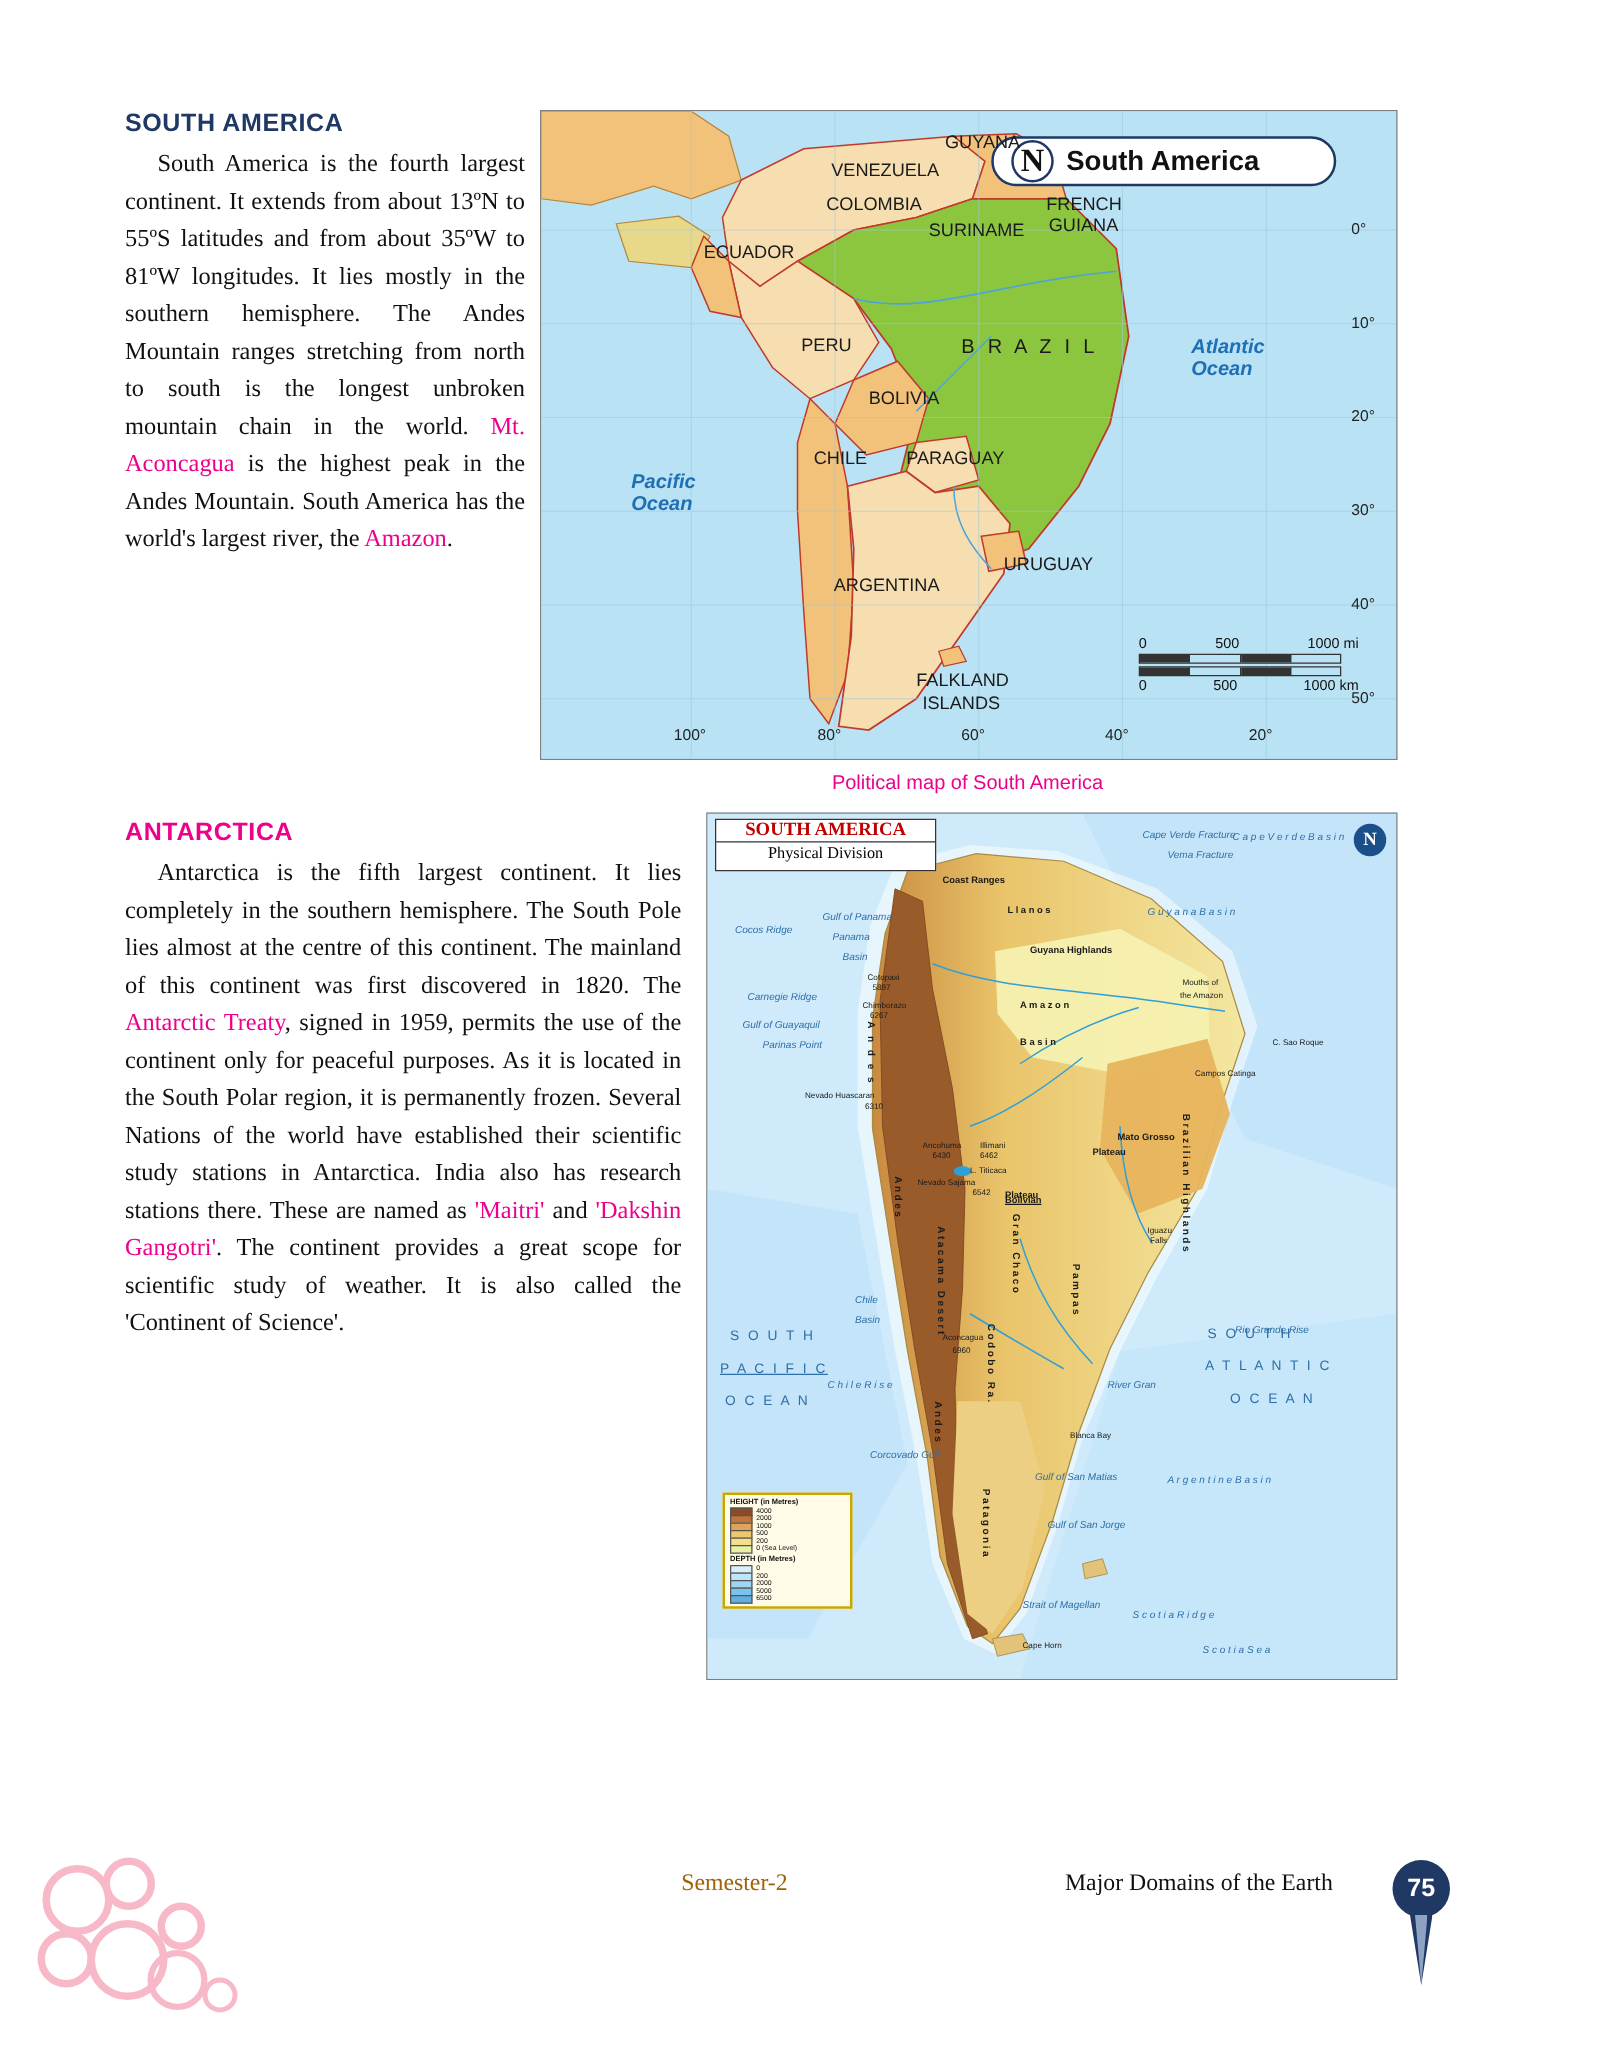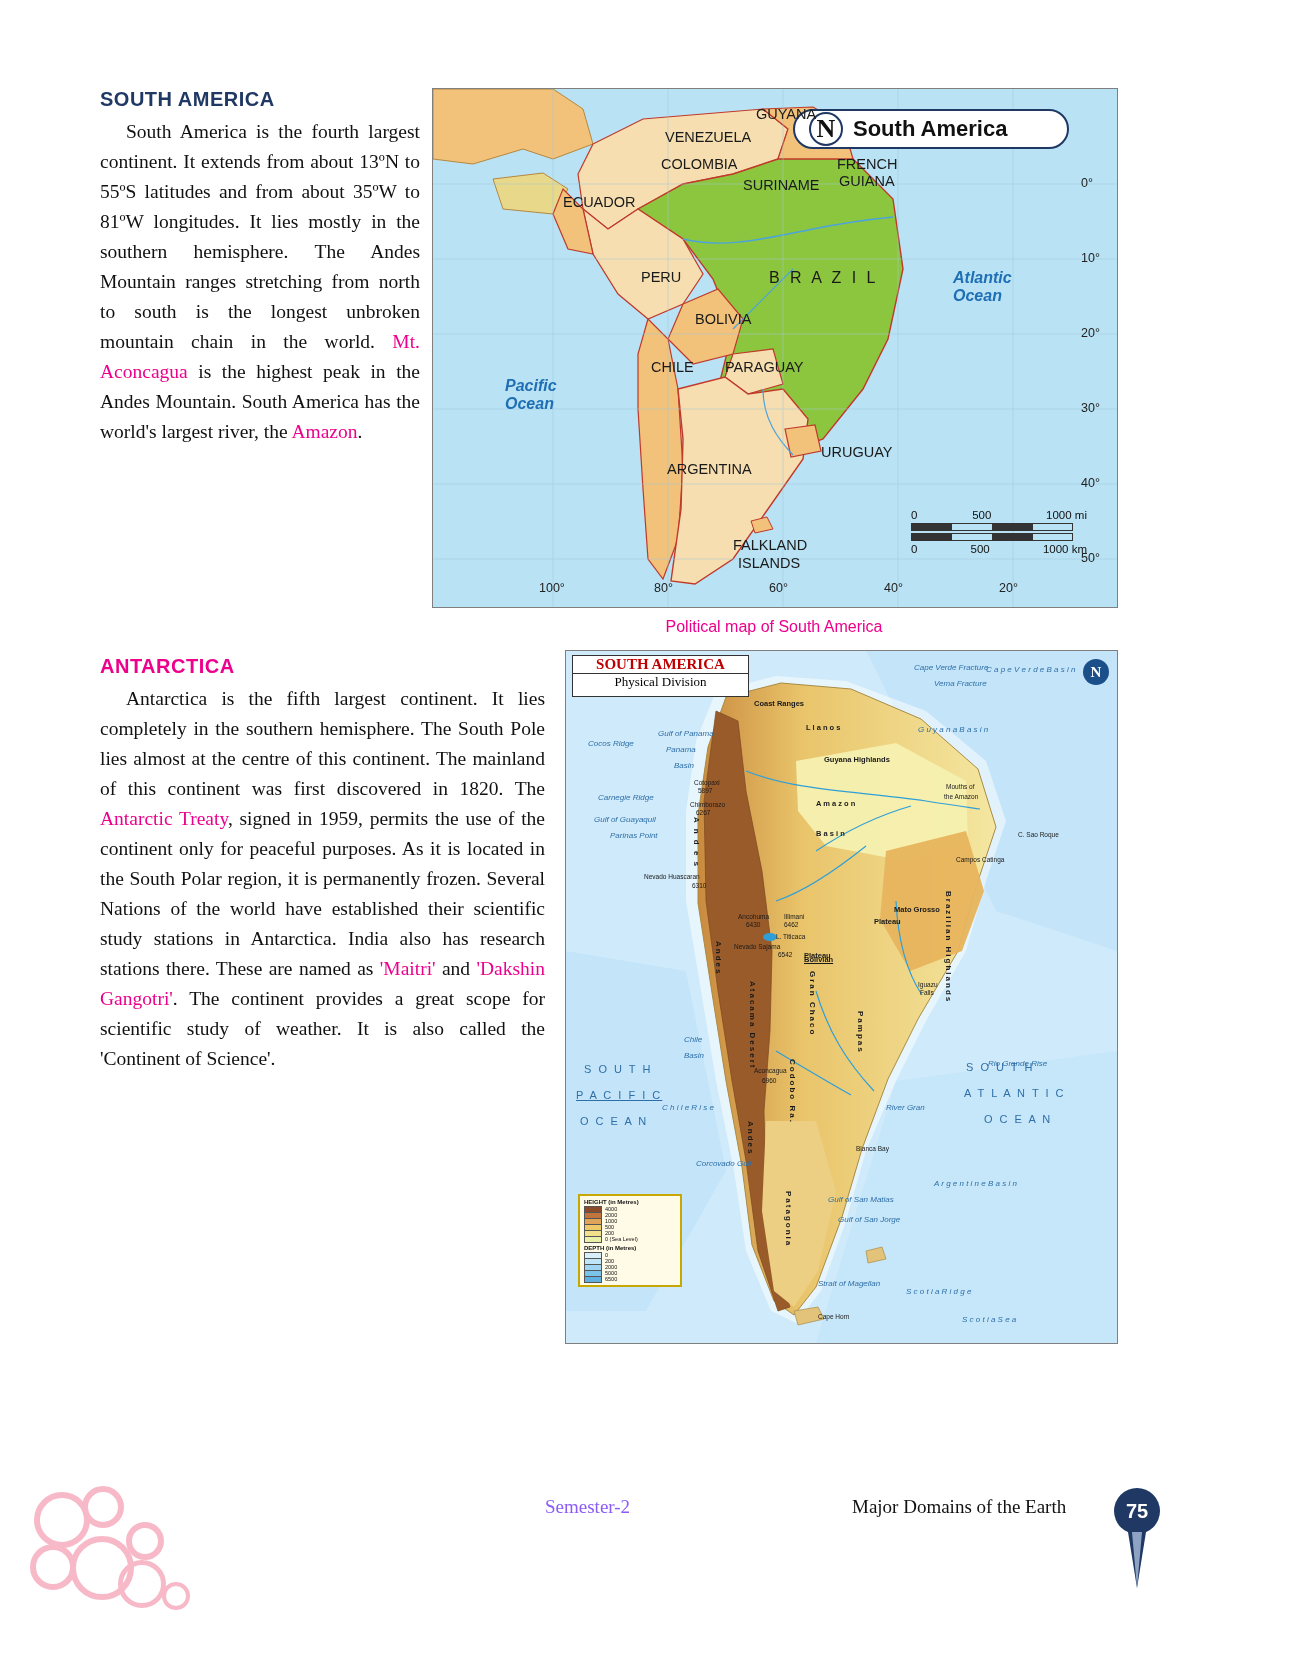--- a/index.html
+++ b/index.html
@@ -153,21 +153,21 @@
   }
 
   
   .footer {
     position: absolute;
     left: 0; right: 0; bottom: 120px;
     height: 40px;
   }
   .footer .sem {
     position:absolute; left: 545px; top:0;
-    font-size: 19px; color:#8b5cf6;
+    font-size: 19px; color:#a16207;
   }
   .footer .chap {
     position:absolute; left: 852px; top:0;
     font-size: 19px; color:#111;
   }
   .pagebadge {
     position:absolute; left: 1114px; top:-8px;
     width:46px; height:46px; border-radius:50%;
     background:#1f3864; color:#fff;
     display:flex; align-items:center; justify-content:center;
@@ -253,21 +253,21 @@
         <div class="lbl country" style="left: 310px; top: 88px; text-align: right;">SURINAME</div>
         <div class="lbl country" style="left: 404px; top: 67px;">FRENCH</div>
         <div class="lbl country" style="left: 406px; top: 84px;">GUIANA</div>
         <div class="lbl country" style="left: 130px; top: 105px;">ECUADOR</div>
         <div class="lbl brazil" style="left: 336px; top: 180px;">B R A Z I L</div>
         <div class="lbl country" style="left: 208px; top: 180px;">PERU</div>
         <div class="lbl country" style="left: 262px; top: 222px;">BOLIVIA</div>
         <div class="lbl country" style="left: 218px; top: 270px;">CHILE</div>
         <div class="lbl country" style="left: 292px; top: 270px;">PARAGUAY</div>
         <div class="lbl country" style="left: 234px; top: 372px;">ARGENTINA</div>
-        <div class="lbl country" style="left: 370px; top: 355px; margin-left: 18px;">URUGUAY</div>
+        <div class="lbl country" style="left: 370px; top: 355px;">URUGUAY</div>
         <div class="lbl country" style="left: 300px; top: 448px;">FALKLAND</div>
         <div class="lbl country" style="left: 305px; top: 466px;">ISLANDS</div>
       </div>
     <div id="pm-oceans">
         <div class="lbl ocean" style="left: 520px; top: 180px;">Atlantic</div>
         <div class="lbl ocean" style="left: 520px; top: 198px;">Ocean</div>
         <div class="lbl ocean" style="left: 72px; top: 288px;">Pacific</div>
         <div class="lbl ocean" style="left: 72px; top: 306px;">Ocean</div>
       </div>
     <div id="pm-grid">
@@ -466,21 +466,21 @@
         <div class="ph-lbl small" style="left: 218px; top: 270px;">6462</div>
         <div class="ph-lbl small" style="left: 210px; top: 282px;">L. Titicaca</div>
         <div class="ph-lbl small" style="left: 168px; top: 292px;">Nevado Sajama</div>
         <div class="ph-lbl small" style="left: 212px; top: 300px;">6542</div>
         <div class="ph-lbl small" style="left: 188px; top: 416px;">Aconcagua</div>
         <div class="ph-lbl small" style="left: 196px; top: 426px;">6960</div>
         <div class="ph-lbl small" style="left: 352px; top: 330px;">Iguazu</div>
         <div class="ph-lbl small" style="left: 354px; top: 338px;">Falls</div>
         <div class="ph-lbl sea" style="left: 320px; top: 452px;">River Gran</div>
         <div class="ph-lbl small" style="left: 290px; top: 494px;">Blanca Bay</div>
-        <div class="ph-lbl sea" style="left: 262px; top: 544px;">Gulf of San Matias</div>
+        <div class="ph-lbl sea" style="left: 262px; top: 526px;">Gulf of San Matias</div>
         <div class="ph-lbl sea" style="left: 272px; top: 564px;">Gulf of San Jorge</div>
         <div class="ph-lbl sea" style="left: 252px; top: 628px;">Strait of Magellan</div>
         <div class="ph-lbl small" style="left: 252px; top: 662px;">Cape Horn</div>
         <div class="ph-lbl sea" style="left: 340px; top: 636px;">S c o t i a   R i d g e</div>
         <div class="ph-lbl sea" style="left: 396px; top: 664px;">S c o t i a   S e a</div>
         <div class="ph-lbl sea" style="left: 368px; top: 528px;">A r g e n t i n e   B a s i n</div>
         <div class="ph-lbl sea" style="left: 422px; top: 408px;">Rio Grande Rise</div>
         <div class="ph-lbl sea" style="left: 348px; top: 12px;">Cape Verde Fracture</div>
         <div class="ph-lbl sea" style="left: 368px; top: 28px;">Vema Fracture</div>
         <div class="ph-lbl sea" style="left: 420px; top: 14px;">C a p e  V e r d e  B a s i n</div>

